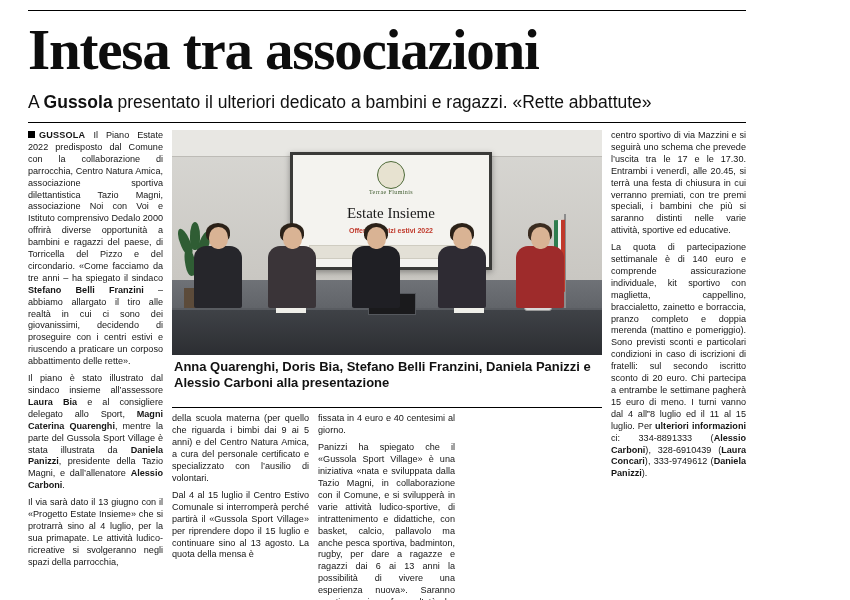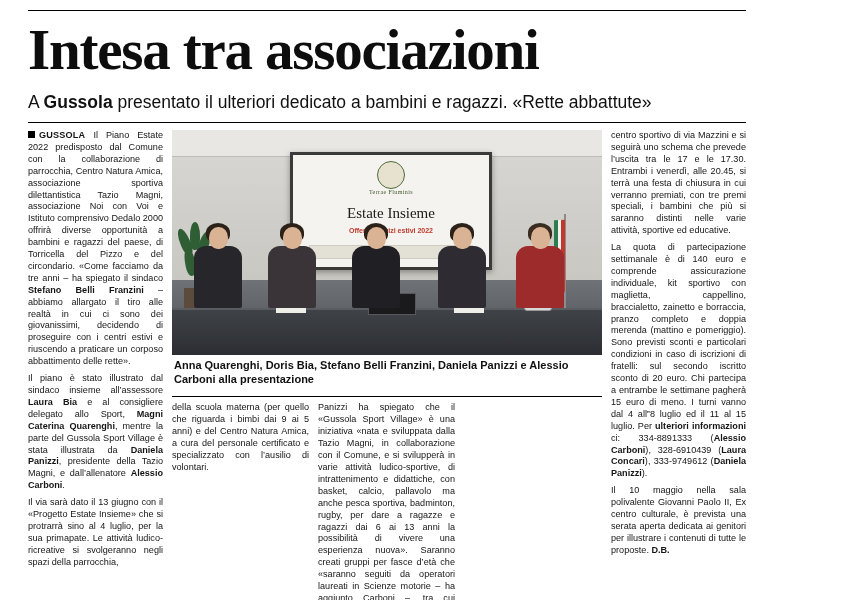--- a/index.html
+++ b/index.html
@@ -98,23 +98,23 @@
   .photo {
     width: 430px;
     height: 225px;
     position: relative;
     overflow: hidden;
     background: #6c6f74;
   }
   .caption {
     font-family: "Liberation Sans", sans-serif;
     font-weight: bold;
-    font-size: 11px;
+    font-size: 13px;
     line-height: 1.25;
-    padding: 4px 2px 10px 2px;
+    padding: 4px 2px 16px 2px;
     border-bottom: 1px solid #000;
     margin-bottom: 5px;
   }
   .mid-cols {
     display: flex;
     gap: 9px;
   }
   .mid-cols .col {
     width: 137px;
   }
@@ -378,27 +378,28 @@
         <div class="paper a"></div>
         <div class="paper b"></div>
         <div class="helmet"></div>
       </div>
 
       <div class="caption">Anna Quarenghi, Doris Bia, Stefano Belli Franzini, Daniela Panizzi e Alessio Carboni alla presentazione</div>
 
       <div class="mid-cols">
         <div class="col">
           <p><span>della scuola materna (per quello che riguarda i bimbi dai 9 ai 5 anni) e del Centro Natura Amica, a cura del personale certificato e specializzato con l’ausilio di volontari.</span></p>
+          <p><span>Dal 4 al 15 luglio il Centro Estivo Comunale si interromperà perché partirà il «Gussola Sport Village» per riprendere dopo il 15 luglio e continuare sino al 13 agosto. La quota della mensa è</span></p>
         </div>
         <div class="col">
+          <p><span>fissata in 4 euro e 40 centesimi al giorno.</span></p>
           <p><span>Panizzi ha spiegato che il «Gussola Sport Village» è una iniziativa «nata e sviluppata dalla Tazio Magni, in collaborazione con il Comune, e si svilupperà in varie attività ludico-sportive, di intrattenimento e didattiche, con basket, calcio, pallavolo ma anche pesca sportiva, badminton, rugby, per dare a ragazze e ragazzi dai 6 ai 13 anni la possibilità di vivere una esperienza nuova». Saranno creati gruppi per fasce d’età che «saranno seguiti da operatori laureati in Scienze motorie – ha aggiunto Carboni –, tra cui professori con esperienza all’interno dell’ambiente scolastico, con il supporto di volontari adeguatamente preparati». Si inizierà dalle 7.45 alle 9 con l’accoglienza presso il</span></p>
         </div>
       </div>
     </div>
 
     <div class="col right-col">
       <p><span>centro sportivo di via Mazzini e si seguirà uno schema che prevede l’uscita tra le 17 e le 17.30. Entrambi i venerdì, alle 20.45, si terrà una festa di chiusura in cui verranno premiati, con tre premi speciali, i bambini che più si saranno distinti nelle varie attività, sportive ed educative.</span></p>
       <p><span>La quota di partecipazione settimanale è di 140 euro e comprende assicurazione individuale, kit sportivo con maglietta, cappellino, braccialetto, zainetto e borraccia, pranzo completo e doppia merenda (mattino e pomeriggio). Sono previsti sconti e particolari condizioni in caso di iscrizioni di fratelli: sul secondo iscritto sconto di 20 euro. Chi partecipa a entrambe le settimane pagherà 15 euro di meno. I turni vanno dal 4 all‟8 luglio ed il 11 al 15 luglio. Per <b>ulteriori informazioni</b> ci: 334-8891333 (<b>Alessio Carboni</b>), 328-6910439 (<b>Laura Concari</b>), 333-9749612 (<b>Daniela Panizzi</b>).</span></p>
-      <p><span>Il 10 maggio nella sala polivalente Giovanni Paolo II, Ex centro culturale, è prevista una serata aperta dedicata ai genitori per illustrare i contenuti di tutte le proposte. <b>D.B.</b></span></p>
     </div>
 
   </div>
 </div>
 
 </body></html>

